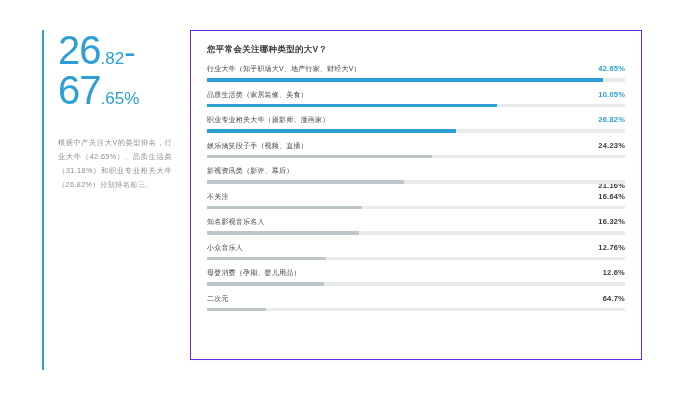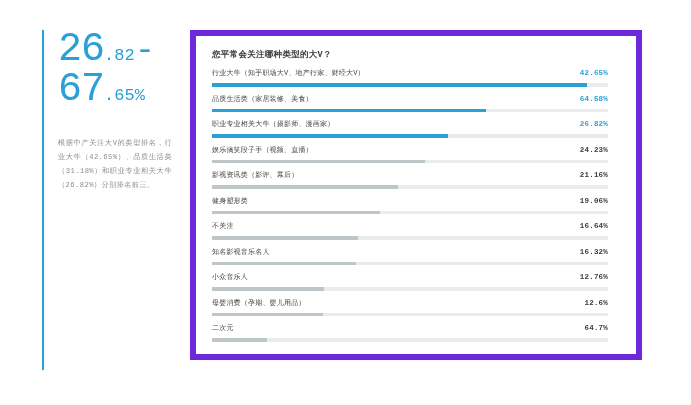--- a/index.html
+++ b/index.html
@@ -12,21 +12,20 @@
     height: 405px;
     font-family: "Liberation Sans", sans-serif;
     color: #333;
     overflow: hidden;
   }
   .page {
     position: relative;
     width: 691px;
     height: 405px;
     box-sizing: border-box;
-    font-family: Liberation Mono, monospace;
   }
 
   
   .left-col {
     position: absolute;
     left: 42px;
     top: 30px;
     width: 130px;
     height: 340px;
     box-sizing: border-box;
@@ -72,24 +71,24 @@
   }
 
   
   .card {
     position: absolute;
     left: 190px;
     top: 30px;
     width: 452px;
     height: 330px;
     background: #ffffff;
-    border: 6px solid #6d28d9;
+    border: 1px solid #6d28d9;
     box-shadow: 0 0 3px rgba(0,0,0,0.05);
     box-sizing: border-box;
-    padding: 13px 28px 10px 16px;
+    padding: 13px 16px 10px 16px;
   }
   .card-title {
     font-size: 8.5px;
     color: #3b3b3b;
     font-weight: bold;
     margin-bottom: 9px;
     letter-spacing: 0.3px;
   }
   .bars {
     position: relative;
@@ -150,47 +149,41 @@
     <div class="card-title">您平常会关注哪种类型的大V？</div>
     <div class="bars" id="bars">
         <div class="bar-row">
           <div class="bar-label">行业大牛（知乎职场大V、地产行家、财经大V）</div>
           <div class="bar-value" style="color: rgb(43, 159, 214);">42.65%</div>
           <div class="bar-rest" style="left: 94.7778%; right: 0px; background: rgb(233, 236, 237);"></div>
           <div class="bar-fill" style="width: 94.7778%; background: rgb(43, 159, 214);"></div>
         </div>
         <div class="bar-row">
           <div class="bar-label">品质生活类（家居装修、美食）</div>
-          <div class="bar-value" style="color: rgb(43, 159, 214);">64.58%</div>
+          <div class="bar-value" style="color: rgb(43, 159, 214);">10.05%</div>
           <div class="bar-rest" style="left: 69.2889%; right: 0px; background: rgb(233, 236, 237);"></div>
           <div class="bar-fill" style="width: 69.2889%; background: rgb(43, 159, 214);"></div>
         </div>
         <div class="bar-row">
           <div class="bar-label">职业专业相关大牛（摄影师、漫画家）</div>
           <div class="bar-value" style="color: rgb(43, 159, 214);">26.82%</div>
           <div class="bar-rest" style="left: 59.6%; right: 0px; background: rgb(233, 236, 237);"></div>
           <div class="bar-fill" style="width: 59.6%; background: rgb(43, 159, 214);"></div>
         </div>
         <div class="bar-row">
           <div class="bar-label">娱乐搞笑段子手（视频、直播）</div>
           <div class="bar-value" style="color: rgb(59, 59, 59);">24.23%</div>
           <div class="bar-rest" style="left: 53.8444%; right: 0px; background: rgb(233, 236, 237);"></div>
           <div class="bar-fill" style="width: 53.8444%; background: rgb(191, 198, 201);"></div>
         </div>
         <div class="bar-row">
           <div class="bar-label">影视资讯类（影评、幕后）</div>
-          <div class="bar-value" style="color: rgb(59, 59, 59);">21.16%</div>
+          <div class="bar-value" style="color: rgb(59, 59, 59); margin-top: 15px;">21.16%</div>
           <div class="bar-rest" style="left: 47.0222%; right: 0px; background: rgb(233, 236, 237);"></div>
           <div class="bar-fill" style="width: 47.0222%; background: rgb(191, 198, 201);"></div>
-        </div>
-        <div class="bar-row">
-          <div class="bar-label">健身塑形类</div>
-          <div class="bar-value" style="color: rgb(59, 59, 59);">19.06%</div>
-          <div class="bar-rest" style="left: 42.3556%; right: 0px; background: rgb(233, 236, 237);"></div>
-          <div class="bar-fill" style="width: 42.3556%; background: rgb(191, 198, 201);"></div>
         </div>
         <div class="bar-row">
           <div class="bar-label">不关注</div>
           <div class="bar-value" style="color: rgb(59, 59, 59);">16.64%</div>
           <div class="bar-rest" style="left: 36.9778%; right: 0px; background: rgb(233, 236, 237);"></div>
           <div class="bar-fill" style="width: 36.9778%; background: rgb(191, 198, 201);"></div>
         </div>
         <div class="bar-row">
           <div class="bar-label">知名影视音乐名人</div>
           <div class="bar-value" style="color: rgb(59, 59, 59);">16.32%</div>

